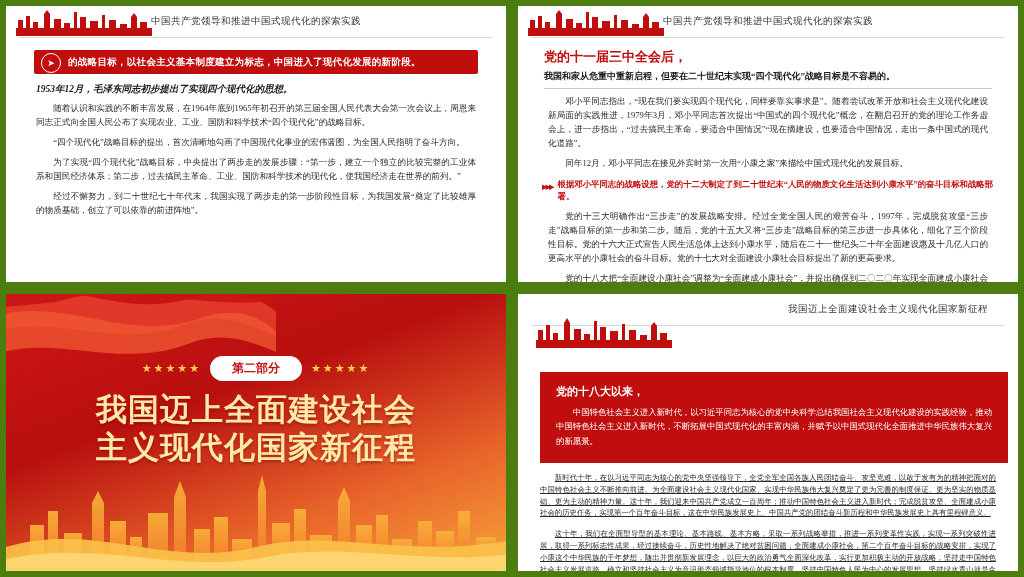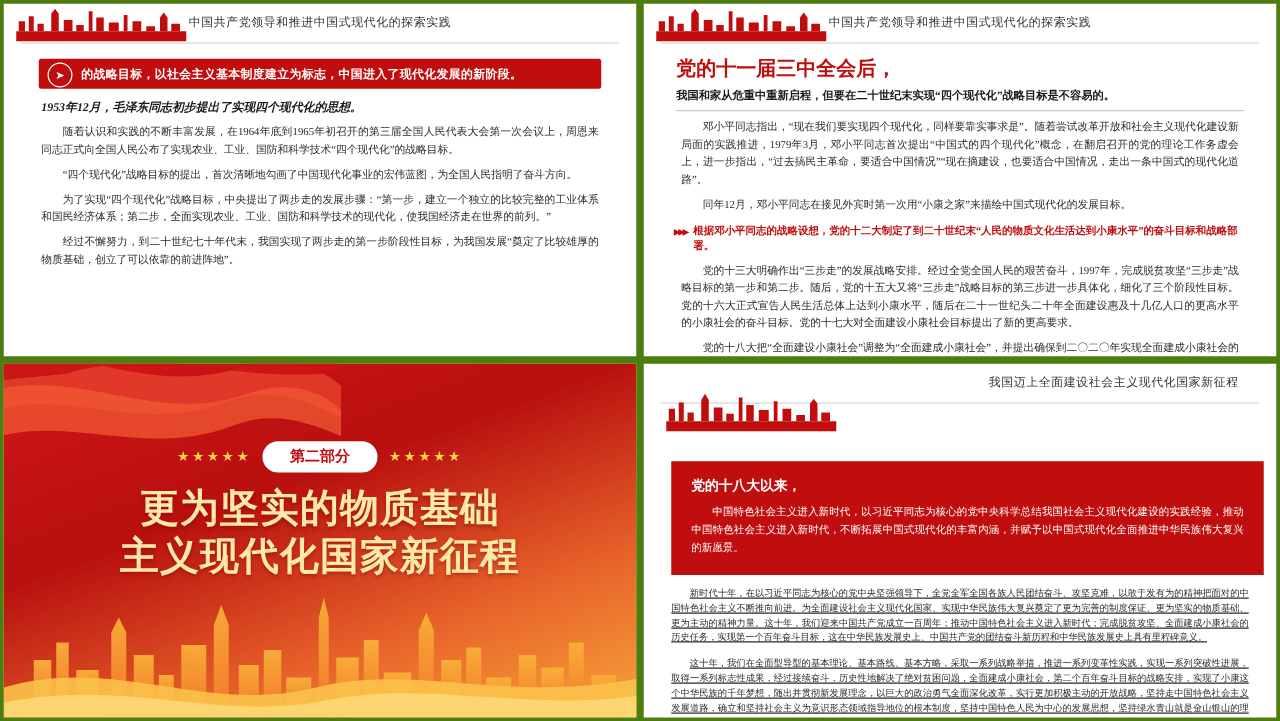--- a/index.html
+++ b/index.html
@@ -13,21 +13,21 @@
     display:grid;
     grid-template-columns:512px 512px;
     grid-template-rows:288px 289px;
     width:1024px;height:577px;
   }
   .slide{
     position:relative;
     background:#ffffff;
     overflow:hidden;
     box-sizing:border-box;
-    border:3px solid #4d7c0f;
+    border:6px solid #4d7c0f;
   }
   
   .hdr{
     position:relative;
     height:34px;
     width:100%;
   }
   .hdr .title{
     position:absolute;
     left:0;right:0;top:9px;
@@ -84,21 +84,21 @@
     font-size:8.6px;
     line-height:1.62;
     color:#2a2a2a;
     text-align:justify;
     text-indent:2em;
     font-family:"Liberation Serif","DejaVu Serif",serif;
   }
   
   .s2-title{
     margin:8px 26px 0 26px;
-    font-size:16px;
+    font-size:13px;
     font-weight:bold;
     color:#c00d0d;
     font-family:"Liberation Serif","DejaVu Serif",serif;
   }
   .s2-sub{
     margin:4px 26px 0 26px;
     font-size:9px;
     font-weight:bold;
     color:#1a1a1a;
     font-family:"Liberation Serif","DejaVu Serif",serif;
@@ -220,21 +220,21 @@
 
     <div class="redbar">
       <span class="circ">➤</span>
       <span class="txt">的战略目标，以社会主义基本制度建立为标志，中国进入了现代化发展的新阶段。</span>
     </div>
 
     <div class="subhead">1953年12月，毛泽东同志初步提出了实现四个现代化的思想。</div>
 
     <div class="para">随着认识和实践的不断丰富发展，在1964年底到1965年初召开的第三届全国人民代表大会第一次会议上，周恩来同志正式向全国人民公布了实现农业、工业、国防和科学技术“四个现代化”的战略目标。</div>
     <div class="para">“四个现代化”战略目标的提出，首次清晰地勾画了中国现代化事业的宏伟蓝图，为全国人民指明了奋斗方向。</div>
-    <div class="para">为了实现“四个现代化”战略目标，中央提出了两步走的发展步骤：“第一步，建立一个独立的比较完整的工业体系和国民经济体系；第二步，全面实现农业、工业、国防和科学技术的现代化，使我国经济走在世界的前列。”</div>
+    <div class="para">为了实现“四个现代化”战略目标，中央提出了两步走的发展步骤：“第一步，建立一个独立的比较完整的工业体系和国民经济体系；第二步，过去搞民主革命、工业、国防和科学技术的现代化，使我国经济走在世界的前列。”</div>
     <div class="para">经过不懈努力，到二十世纪七十年代末，我国实现了两步走的第一步阶段性目标，为我国发展“奠定了比较雄厚的物质基础，创立了可以依靠的前进阵地”。</div>
   </div>
 
   <div class="slide">
     <div class="hdr">
       <svg class="hdr-deco" viewBox="0 0 140 30">
         <g fill="#c00d0d">
           <rect x="2" y="20" width="136" height="8"></rect>
           <path d="M4 20 L4 12 L9 12 L9 20 Z M12 20 L12 8 L16 8 L16 20 Z M19 20 L19 14 L24 14 L24 20 Z"></path>
           <path d="M30 20 L30 6 L33 2 L36 6 L36 20 Z"></path>
@@ -271,21 +271,21 @@
       <path d="M0 34 C70 14 130 62 205 36 C245 22 272 40 280 50 L280 70 C248 56 222 50 192 62 C122 88 62 52 0 72 Z" fill="#f05a33" opacity=".75"></path>
       <path d="M0 0 C70 -16 150 30 230 6 L280 0 L280 18 C210 30 130 -2 60 20 L0 26 Z" fill="#c81414" opacity=".9"></path>
     </svg>
 
     <div class="cover-center">
       <div class="part-badge">
         <span class="stars">★★★★★</span>
         <span class="part-pill">第二部分</span>
         <span class="stars">★★★★★</span>
       </div>
-      <div class="cover-h1">更为坚实的物质基础</div>
+      <div class="cover-h1">我国迈上全面建设社会</div>
       <div class="cover-h1" style="margin-top:0">主义现代化国家新征程</div>
     </div>
 
     <svg class="skyline" viewBox="0 0 512 120" preserveAspectRatio="none">
       <defs>
         <linearGradient id="g1" x1="0" y1="0" x2="0" y2="1">
           <stop offset="0%" stop-color="#f9b03a"></stop>
           <stop offset="100%" stop-color="#f3762a"></stop>
         </linearGradient>
       </defs>

